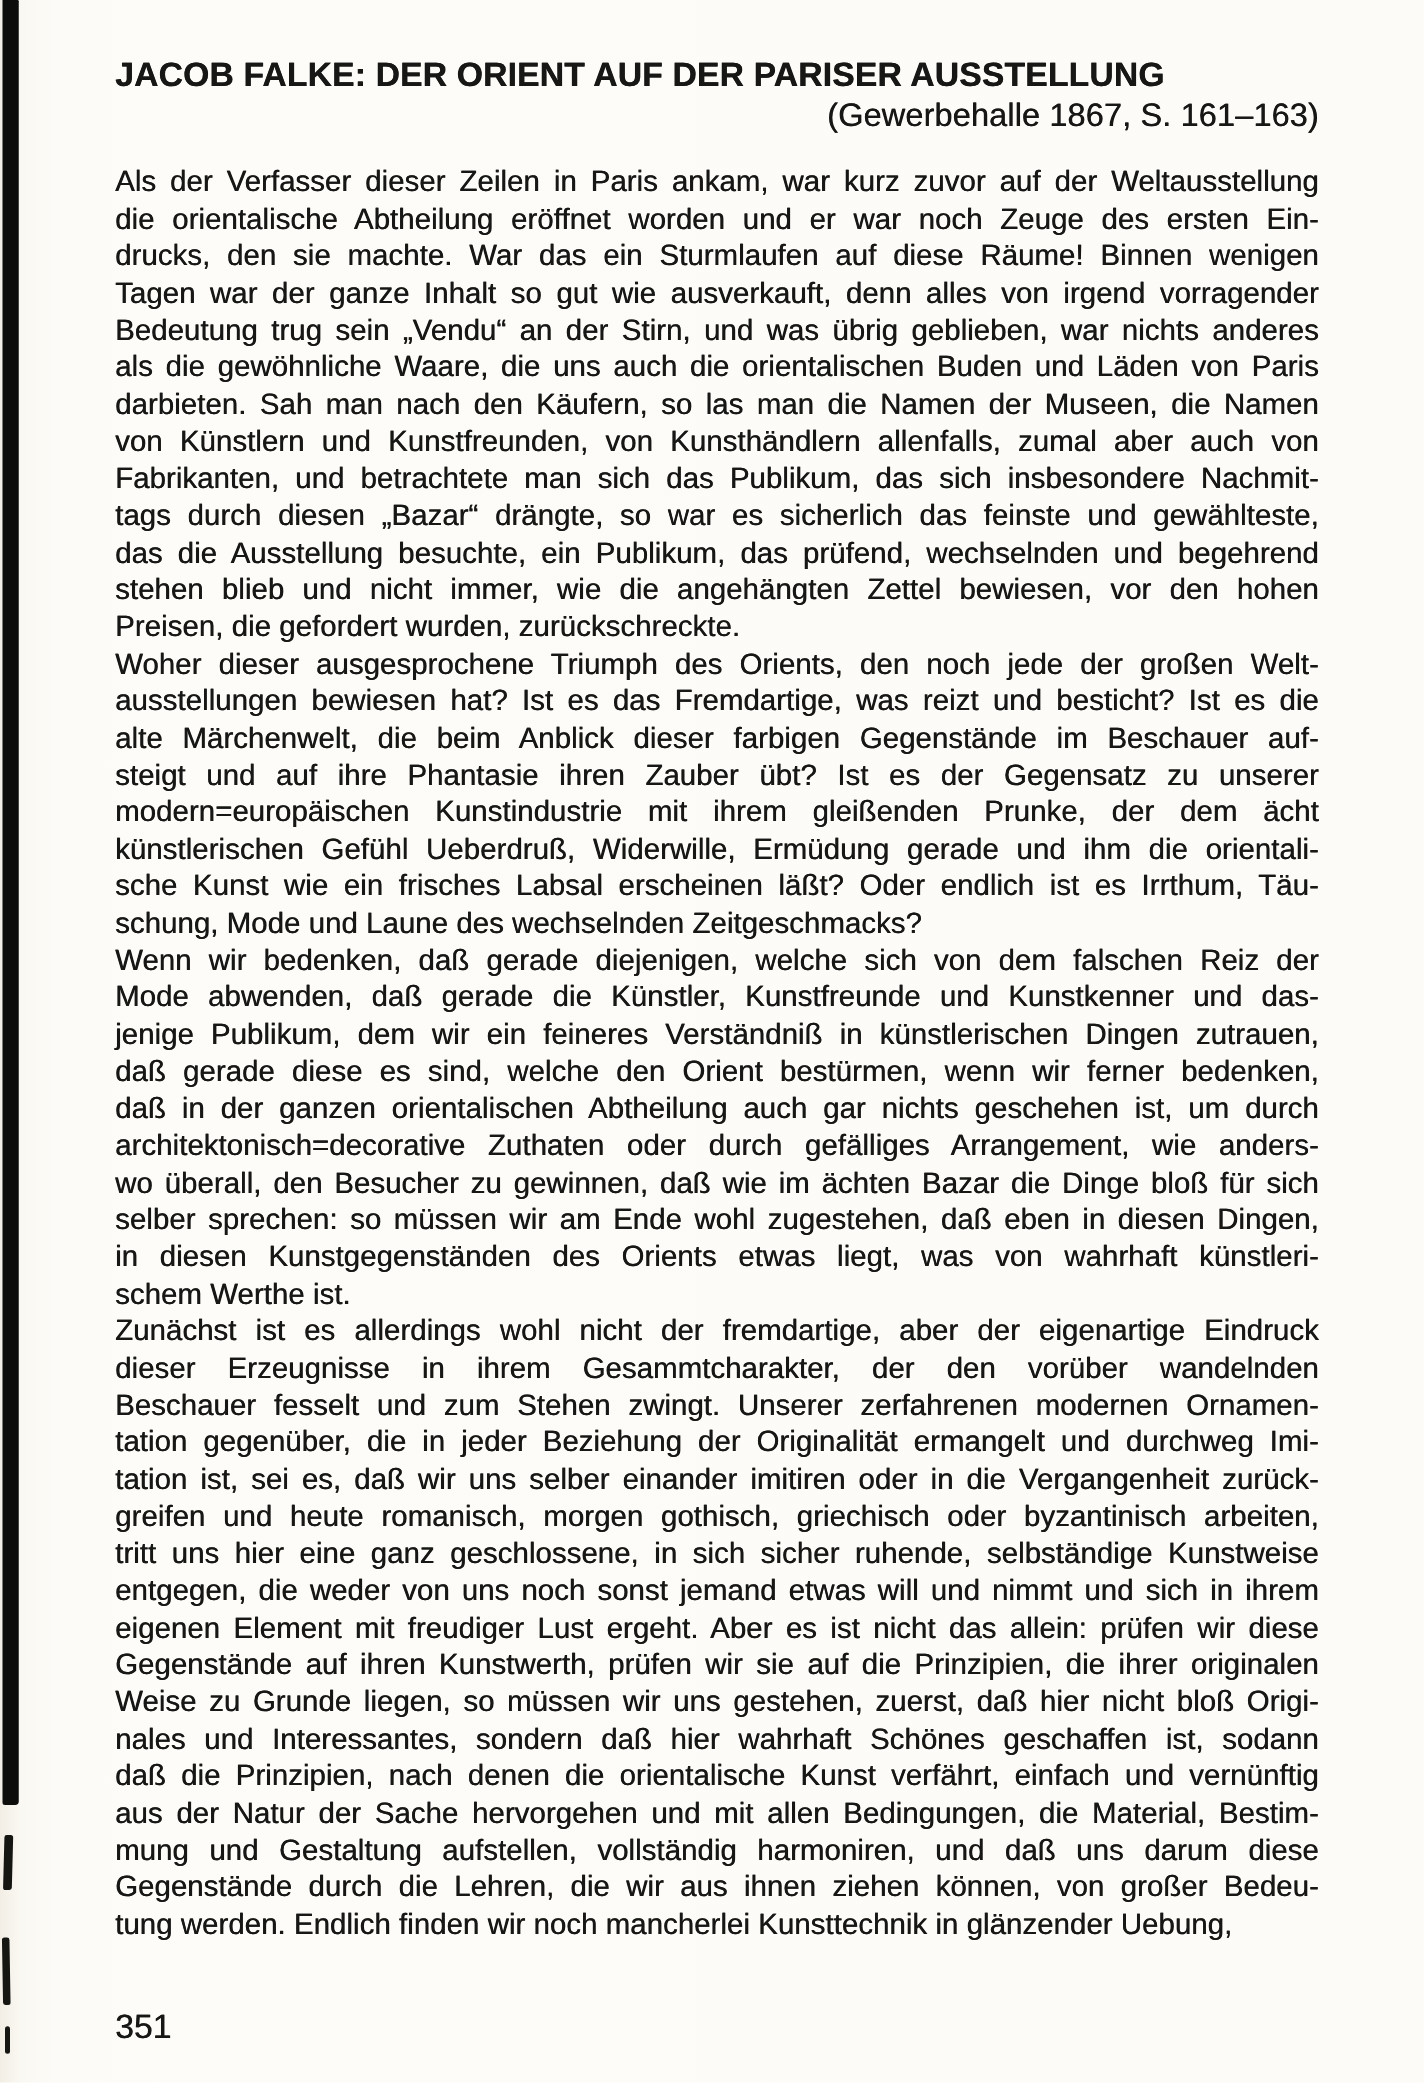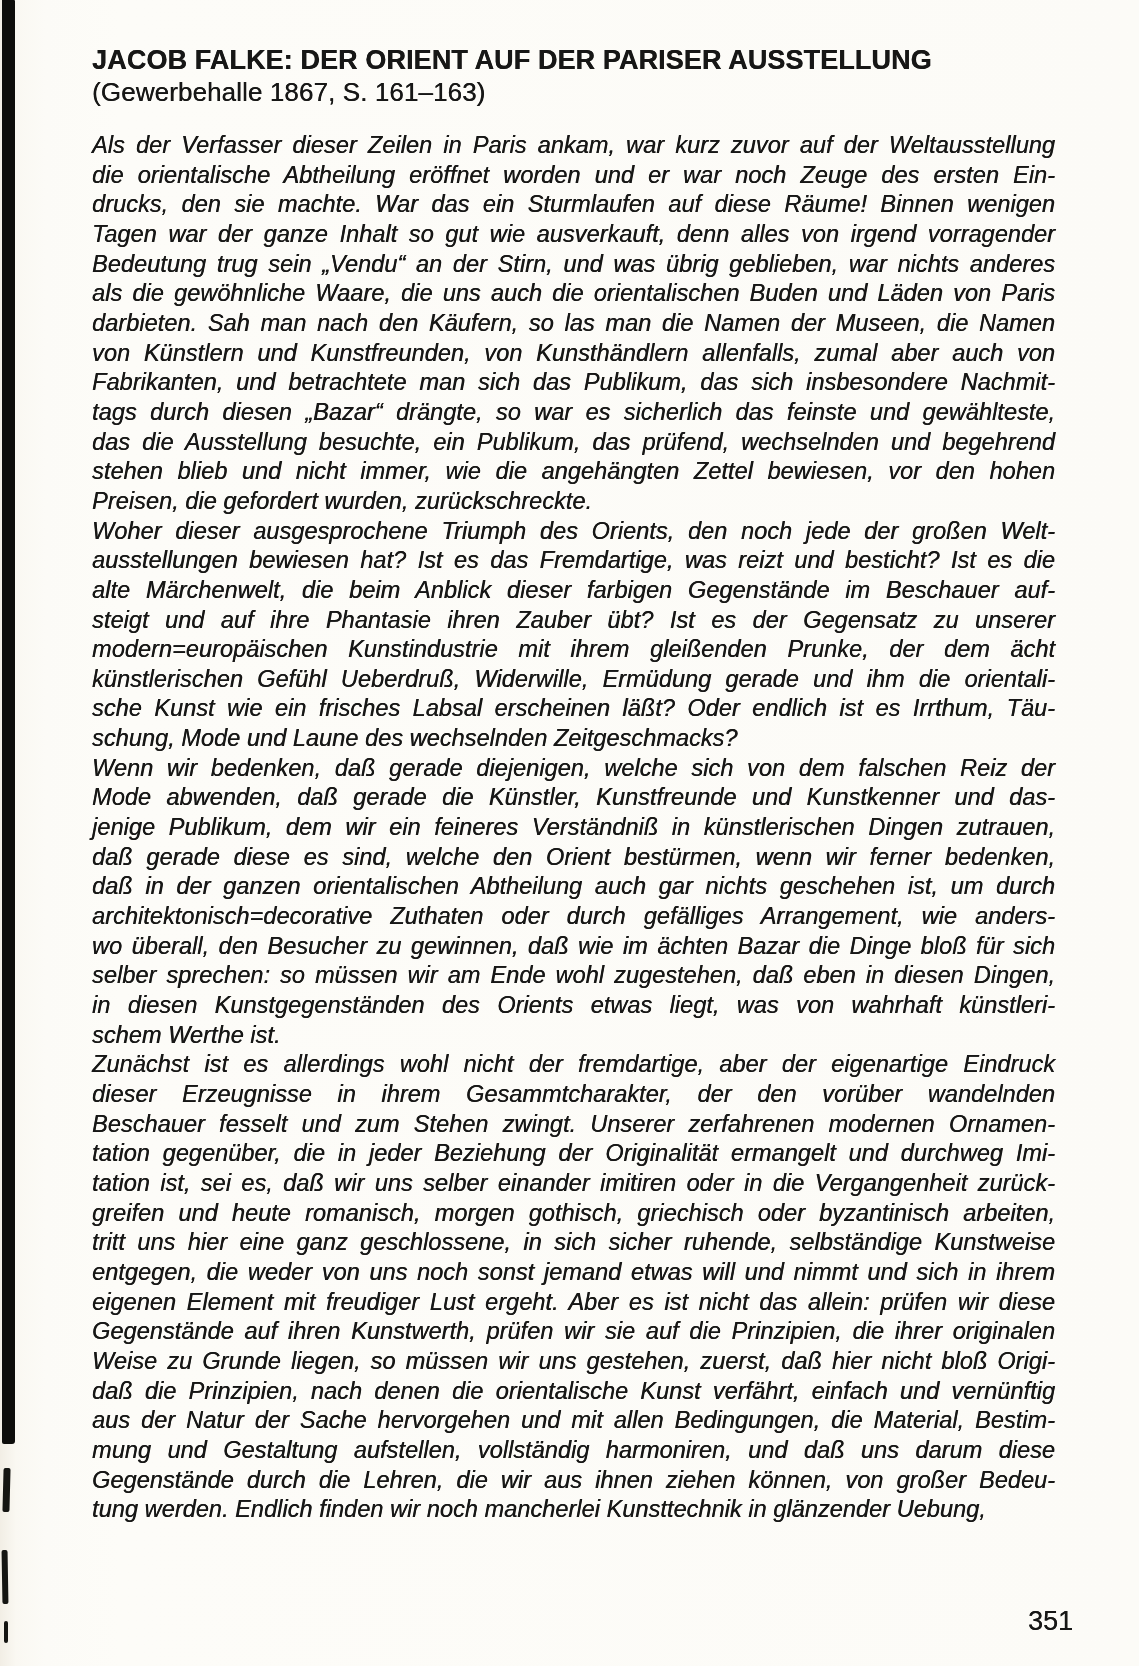--- a/index.html
+++ b/index.html
@@ -47,42 +47,43 @@
     font-size: 27px;
     font-weight: 700;
     line-height: 33px;
     letter-spacing: 0.1px;
     white-space: nowrap;
   }
   .subtitle {
     font-size: 26px;
     line-height: 31px;
     letter-spacing: 0.1px;
+    text-align: right;
   }
   .body-text {
     margin-top: 23px;
     font-size: 23.5px;
     line-height: 29.65px;
     letter-spacing: 0.05px;
   }
-  .paragraph { margin: 0; font-style: italic; }
+  .paragraph { margin: 0; }
   .line {
     text-align: justify;
     text-align-last: justify;
   }
   .line.para-end {
     text-align-last: left;
   }
 
   .page-number {
     position: absolute;
     left: 92px;
     top: 1606px;
     width: 981px;
-    text-align: right;
+    text-align: left;
     font-size: 27px;
     line-height: 31px;
     text-shadow: 0.35px 0 0 currentColor;
   }
 </style>
 </head>
 <body>
 
 <div>
 
@@ -137,20 +138,21 @@
           <div class="line">dieser Erzeugnisse in ihrem Gesammtcharakter, der den vorüber wandelnden</div>
           <div class="line">Beschauer fesselt und zum Stehen zwingt. Unserer zerfahrenen modernen Ornamen-</div>
           <div class="line">tation gegenüber, die in jeder Beziehung der Originalität ermangelt und durchweg Imi-</div>
           <div class="line">tation ist, sei es, daß wir uns selber einander imitiren oder in die Vergangenheit zurück-</div>
           <div class="line">greifen und heute romanisch, morgen gothisch, griechisch oder byzantinisch arbeiten,</div>
           <div class="line">tritt uns hier eine ganz geschlossene, in sich sicher ruhende, selbständige Kunstweise</div>
           <div class="line">entgegen, die weder von uns noch sonst jemand etwas will und nimmt und sich in ihrem</div>
           <div class="line">eigenen Element mit freudiger Lust ergeht. Aber es ist nicht das allein: prüfen wir diese</div>
           <div class="line">Gegenstände auf ihren Kunstwerth, prüfen wir sie auf die Prinzipien, die ihrer originalen</div>
           <div class="line">Weise zu Grunde liegen, so müssen wir uns gestehen, zuerst, daß hier nicht bloß Origi-</div>
+          <div class="line">nales und Interessantes, sondern daß hier wahrhaft Schönes geschaffen ist, sodann</div>
           <div class="line">daß die Prinzipien, nach denen die orientalische Kunst verfährt, einfach und vernünftig</div>
           <div class="line">aus der Natur der Sache hervorgehen und mit allen Bedingungen, die Material, Bestim-</div>
           <div class="line">mung und Gestaltung aufstellen, vollständig harmoniren, und daß uns darum diese</div>
           <div class="line">Gegenstände durch die Lehren, die wir aus ihnen ziehen können, von großer Bedeu-</div>
           <div class="line para-end">tung werden. Endlich finden wir noch mancherlei Kunsttechnik in glänzender Uebung,</div>
         </div>
       </div>
   </div>
 
   <div class="page-number">351</div>

